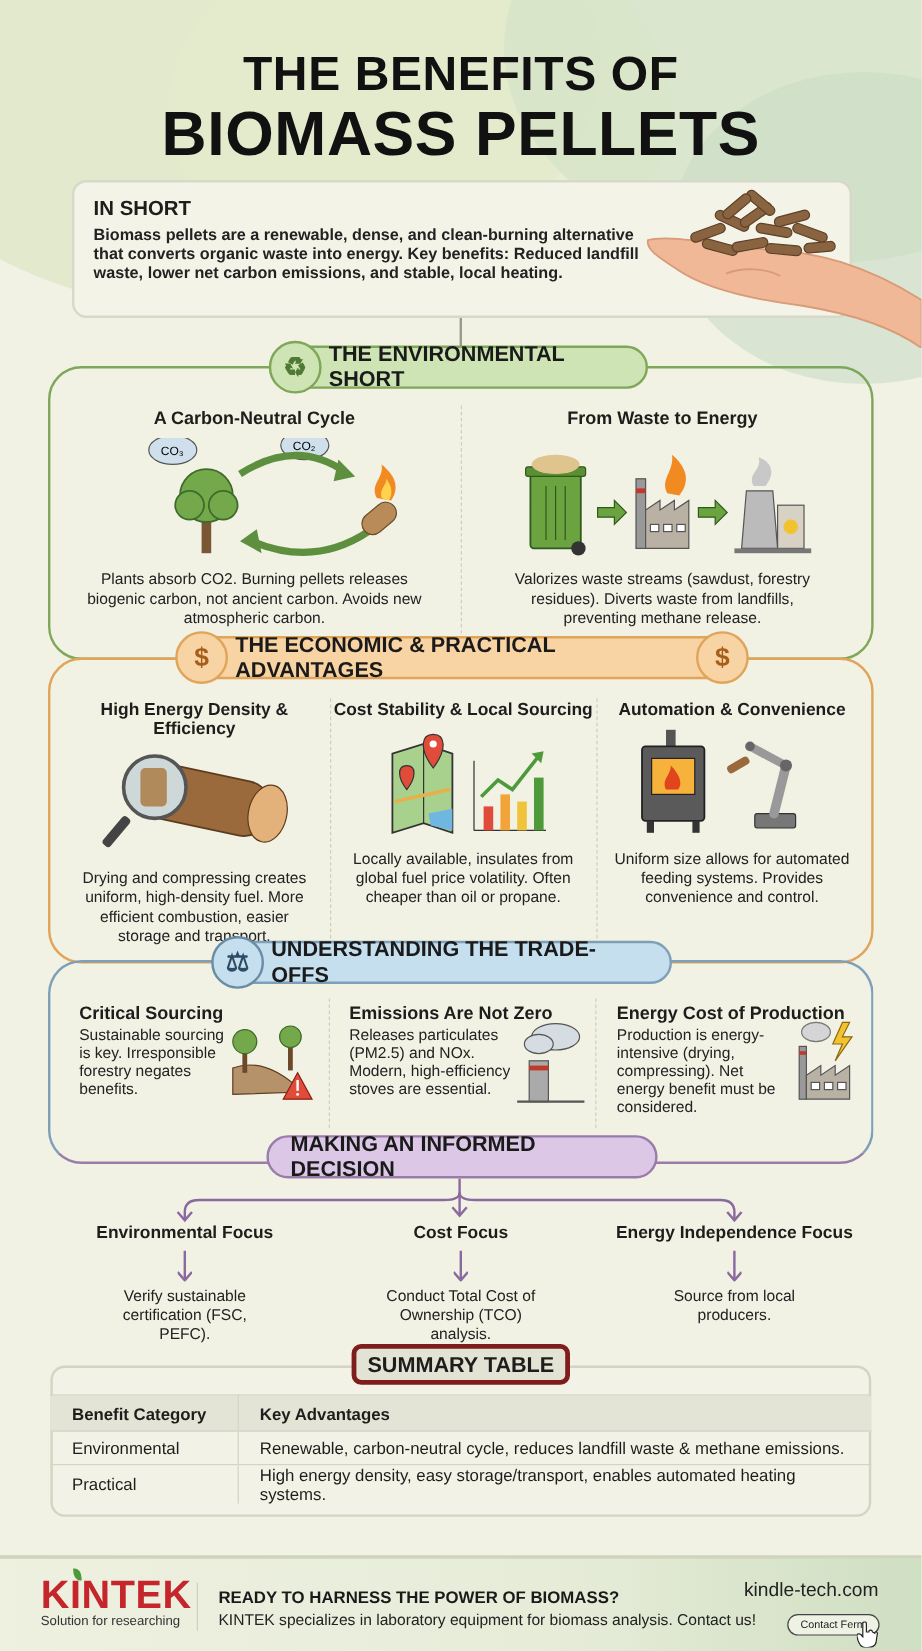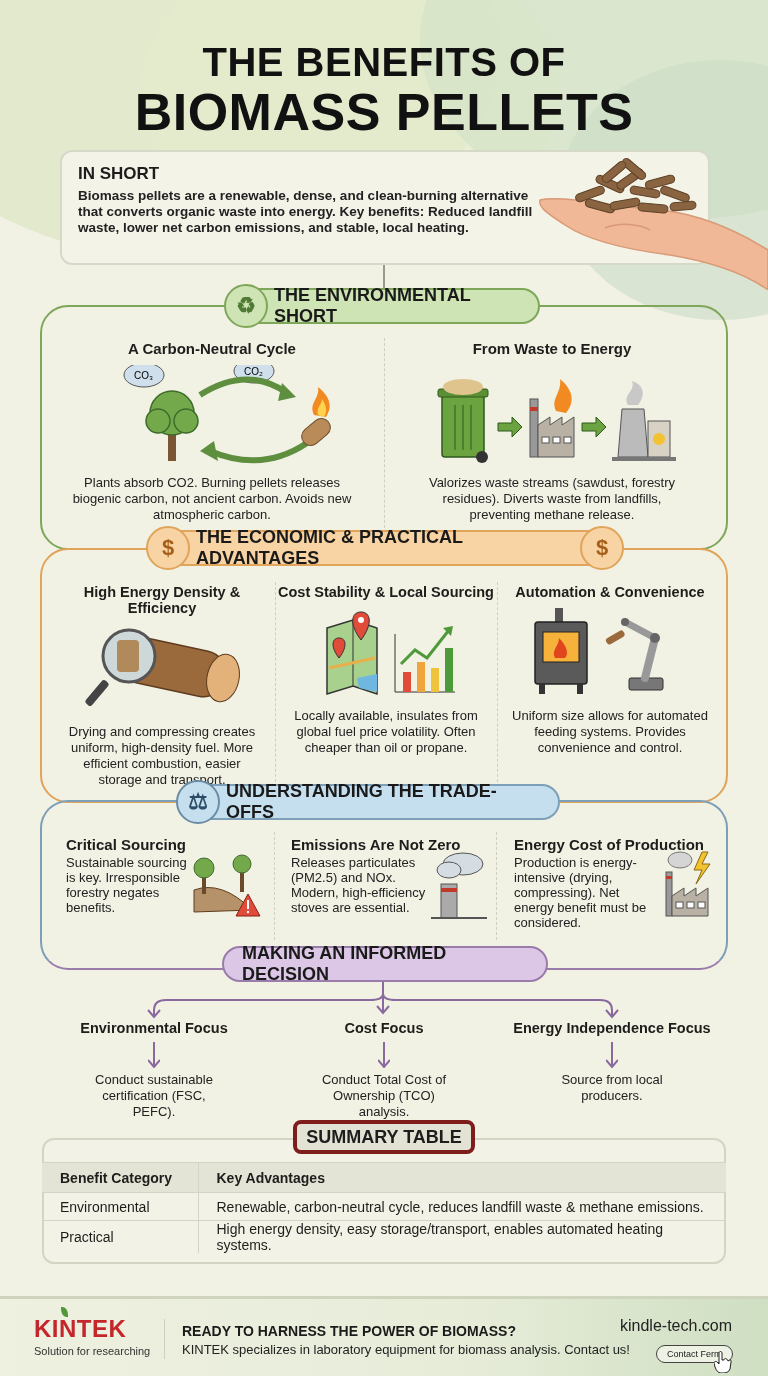--- a/index.html
+++ b/index.html
@@ -85,21 +85,21 @@
   table.summary th, table.summary td { border-top: 1.5px solid #d3d4c3; height: 28px; padding: 0 18px; text-align: left; }
   table.summary th { background: #e3e3d6; font-weight: 700; height: 30px; }
   table.summary td:first-child, table.summary th:first-child { width: 156px; border-right: 1.5px solid #d3d4c3; margin-top: 37px; }
 
   .footer {
     position: absolute; left: 0; top: 1296px; width: 768px; height: 80px;
     background: linear-gradient(90deg, #eef0e0 0%, #e7ecd9 60%, #cfdfc2 100%);
     border-top: 3px solid #cfd5bd;
   }
   .logo { position: absolute; left: 34px; top: 16px; }
-  .logo .brand { font-size: 24px; font-weight: 700; color: #c5262b; letter-spacing: 0.5px; line-height: 28px; }
+  .logo .brand { font-size: 33px; font-weight: 700; color: #c5262b; letter-spacing: 0.5px; line-height: 28px; }
   .logo .tag { font-size: 11px; color: #333; margin-top: 2px; }
   .logo .leaf { position: absolute; left: 27px; top: -8px; width: 7px; height: 10px; background: #4e9a3a; border-radius: 0 80% 0 80%; }
   .footer-sep { position: absolute; left: 164px; top: 20px; width: 1px; height: 40px; background: #cfcfbf; }
   .cta { position: absolute; left: 182px; top: 24px; }
   .cta h5 { font-size: 14px; font-weight: 700; color: #1a1a1a; }
   .cta p { font-size: 13px; color: #222; margin-top: 3px; }
   .site { position: absolute; left: 620px; top: 18px; font-size: 16px; color: #222; }
   .contact-btn {
     position: absolute; left: 656px; top: 46px; height: 18px; padding: 0 10px;
     border: 1.5px solid #444; border-radius: 10px; font-size: 9px; display: flex; align-items: center;
@@ -318,21 +318,21 @@
   <polyline points="237,24 243,31 249,24" stroke="#8a6a9e" stroke-width="2" fill="none"></polyline>
   <polyline points="466,28 472,35 478,28" stroke="#8a6a9e" stroke-width="2" fill="none"></polyline>
 </svg>
 
 <div class="focus-col" style="left:44px; top:1020px;">
   <h4>Environmental Focus</h4>
   <svg class="arrow-down" style="top:22px;" viewBox="0 0 12 26">
       <line x1="6" y1="0" x2="6" y2="24" stroke="#8a6a9e" stroke-width="2"></line>
       <polyline points="0,18 6,25 12,18" stroke="#8a6a9e" stroke-width="2" fill="none"></polyline>
     </svg>
-  <p style="padding:0 40px;">Conduct sustainable certification (FSC, PEFC).</p>
+  <p style="padding:0 40px;">Verify sustainable certification (FSC, PEFC).</p>
 </div>
 <div class="focus-col" style="left:274px; top:1020px;">
   <h4>Cost Focus</h4>
   <svg class="arrow-down" style="top:22px;" viewBox="0 0 12 26">
       <line x1="6" y1="0" x2="6" y2="24" stroke="#8a6a9e" stroke-width="2"></line>
       <polyline points="0,18 6,25 12,18" stroke="#8a6a9e" stroke-width="2" fill="none"></polyline>
     </svg>
   <p style="padding:0 36px;">Conduct Total Cost of Ownership (TCO) analysis.</p>
 </div>
 <div class="focus-col" style="left:502px; top:1020px;">

